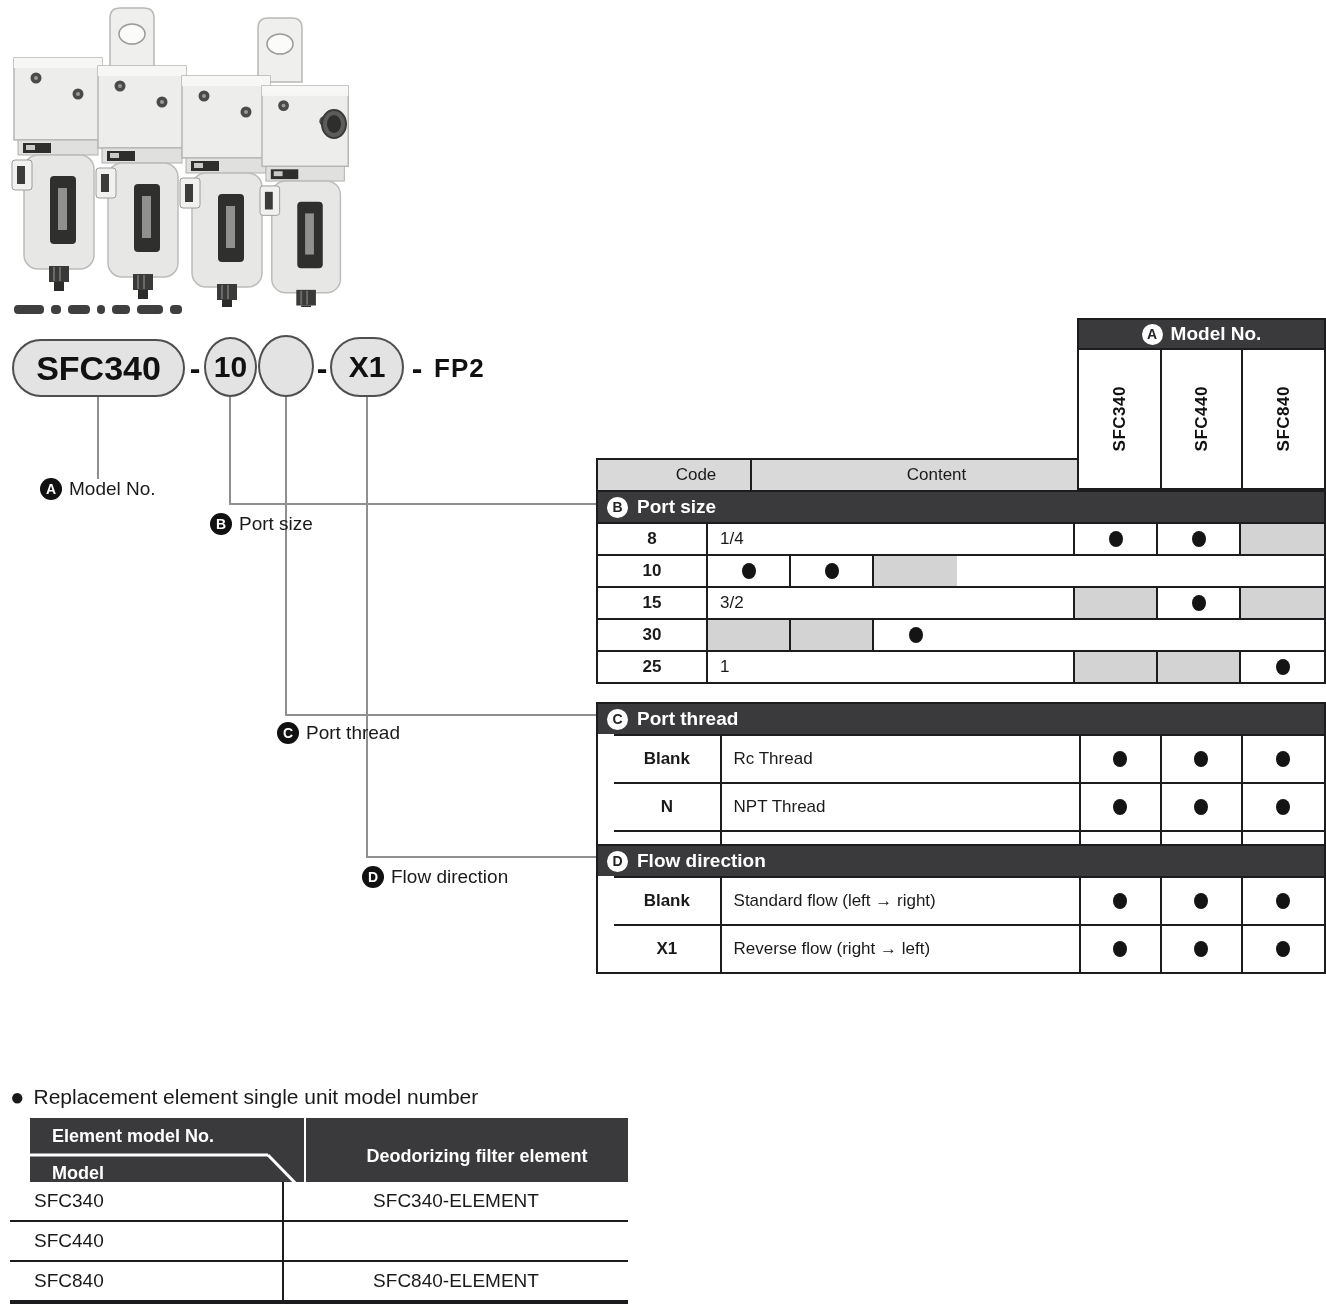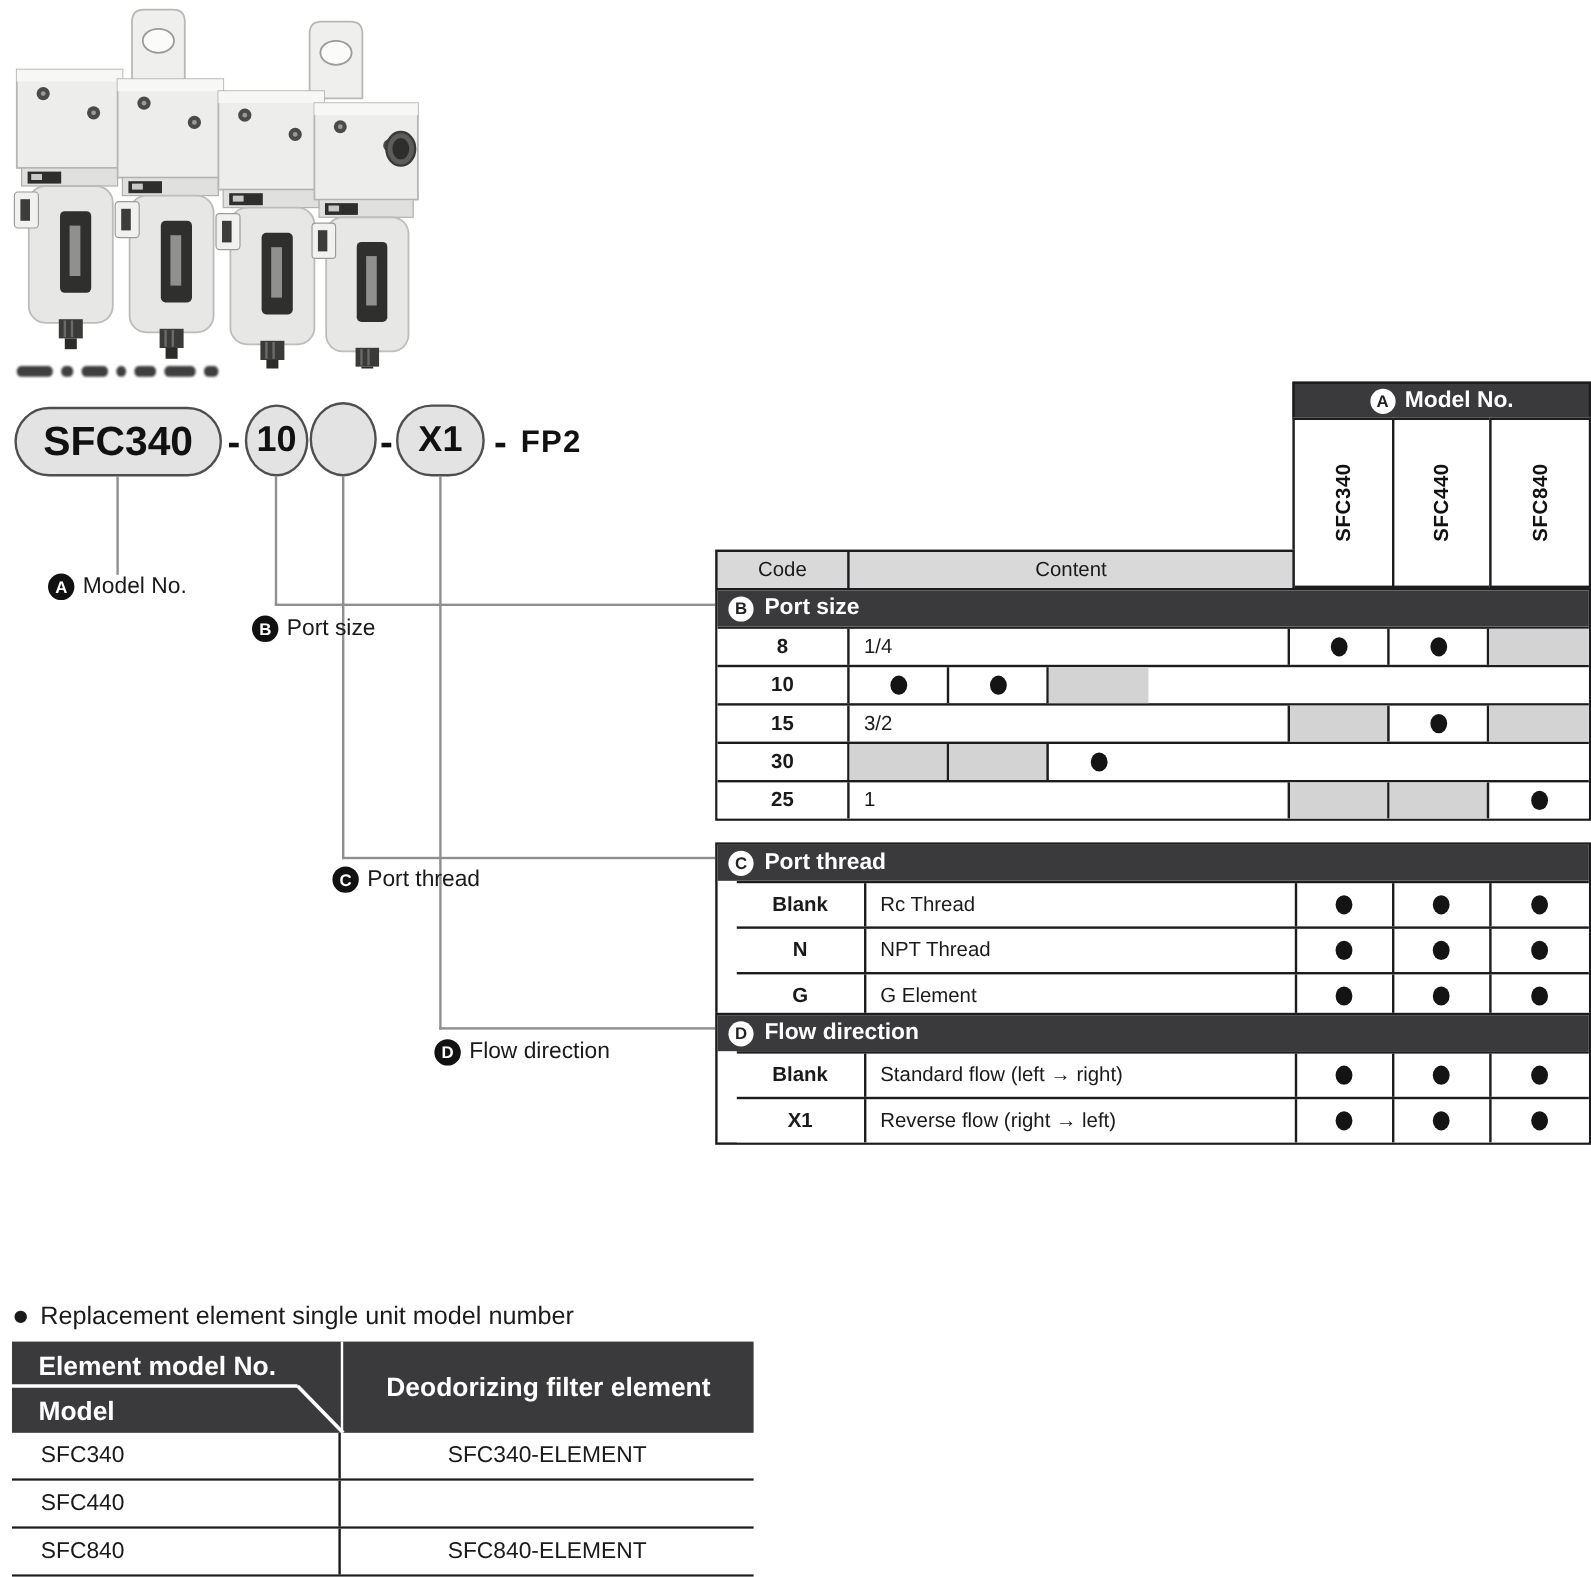--- a/index.html
+++ b/index.html
@@ -36,46 +36,46 @@
   .mh  { position:absolute; left:481px; top:0; width:249px; height:32px; background:#3a3a3c;
          border:2px solid #1c1c1e; box-sizing:border-box; display:flex; align-items:center;
          justify-content:center; gap:8px; color:#fff; font-weight:bold; font-size:19px; }
   .mcol { position:absolute; top:30px; height:142px; background:#fff; border:2px solid #1c1c1e;
           box-sizing:border-box; display:flex; align-items:center; justify-content:center; }
   .mcol span { writing-mode:vertical-rl; transform:rotate(180deg); font-weight:bold; font-size:17px;
                letter-spacing:0.5px; color:#111; }
   .mc1 { left:481px; width:85px; } .mc2 { left:564px; width:83px; } .mc3 { left:645px; width:85px; }
   .cch { position:absolute; left:0; top:140px; width:483px; height:34px; display:flex;
          box-sizing:border-box; border:2px solid #1c1c1e; background:#d9d9d9; font-size:17px; }
-  .cch .hcell { display:flex; align-items:center; justify-content:center; box-sizing:border-box; }
+  .cch .hcell { display:flex; align-items:center; justify-content:center; box-sizing:border-box;margin-left:44px; }
   .cch .code    { width:110px; border-right:2px solid #1c1c1e; }
   .cch .content { flex:1; }
 
   .sect { position:absolute; left:0; width:730px; border:2px solid #1c1c1e; box-sizing:border-box; background:#fff; }
   .sB { top:172px; } .sC { top:384px; } .sD { top:526px; }
   .bar { height:30px; background:#3a3a3c; color:#fff; display:flex; align-items:center;
          gap:9px; padding-left:9px; font-weight:bold; font-size:19px; }
   .trow { display:flex; height:32px; border-top:2px solid #1c1c1e; box-sizing:border-box; background:#fff; }
-  .sC .trow, .sD .trow { height:38px;margin-left:16px; }
+  .sC .trow, .sD .trow { height:48px;margin-left:16px; }
   .c-code { width:110px; border-right:2px solid #1c1c1e; box-sizing:border-box; display:flex;
             align-items:center; justify-content:center; font-weight:bold; font-size:17px; }
   .c-content { width:367px; border-right:2px solid #1c1c1e; box-sizing:border-box; display:flex;
                align-items:center; padding-left:12px; font-size:17px; }
   .c-av { width:83px; border-right:2px solid #1c1c1e; box-sizing:border-box; display:flex;
           align-items:center; justify-content:center; }
   .c-av:last-child { border-right:none; width:83px; }
   .av-na  { background:#d2d3d2; }
   .av-dot::after { content:""; width:14px; height:16px; border-radius:50%; background:#141414; }
 
   
   .rep-title { position:absolute; left:10px; top:1085px; display:flex; align-items:center; gap:9px;
                font-size:21px; color:#1a1a1a; }
   .rep-dot { font-size:24px; line-height:1; }
   .rep { position:absolute; left:10px; top:1118px; width:618px; }
-  .rep-head { position:relative; height:76px; background:#3a3a3c; color:#fff; font-weight:bold; font-size:22px; }
+  .rep-head { position:relative; height:64px; background:#3a3a3c; color:#fff; font-weight:bold; font-size:18px;margin-left:20px; }
   .rh-group { position:absolute; left:22px; top:8px;  }
   .rh-model { position:absolute; left:22px; top:45px; }
   .rh-el    { position:absolute; left:276px; top:0; width:342px; height:76px; display:flex;
               align-items:center; justify-content:center; }
   .rh-lines { position:absolute; left:0; top:0; width:618px; height:76px; }
   .rrow { display:flex; height:38px; border-bottom:2px solid #1c1c1e; background:#fff; font-size:19px; }
   .rrow:last-child { border-bottom:4px solid #1c1c1e; }
   .r-model { width:274px; border-right:2px solid #1c1c1e; box-sizing:border-box; display:flex;
              align-items:center; padding-left:24px; }
   .r-el { flex:1; display:flex; align-items:center; justify-content:center; }

